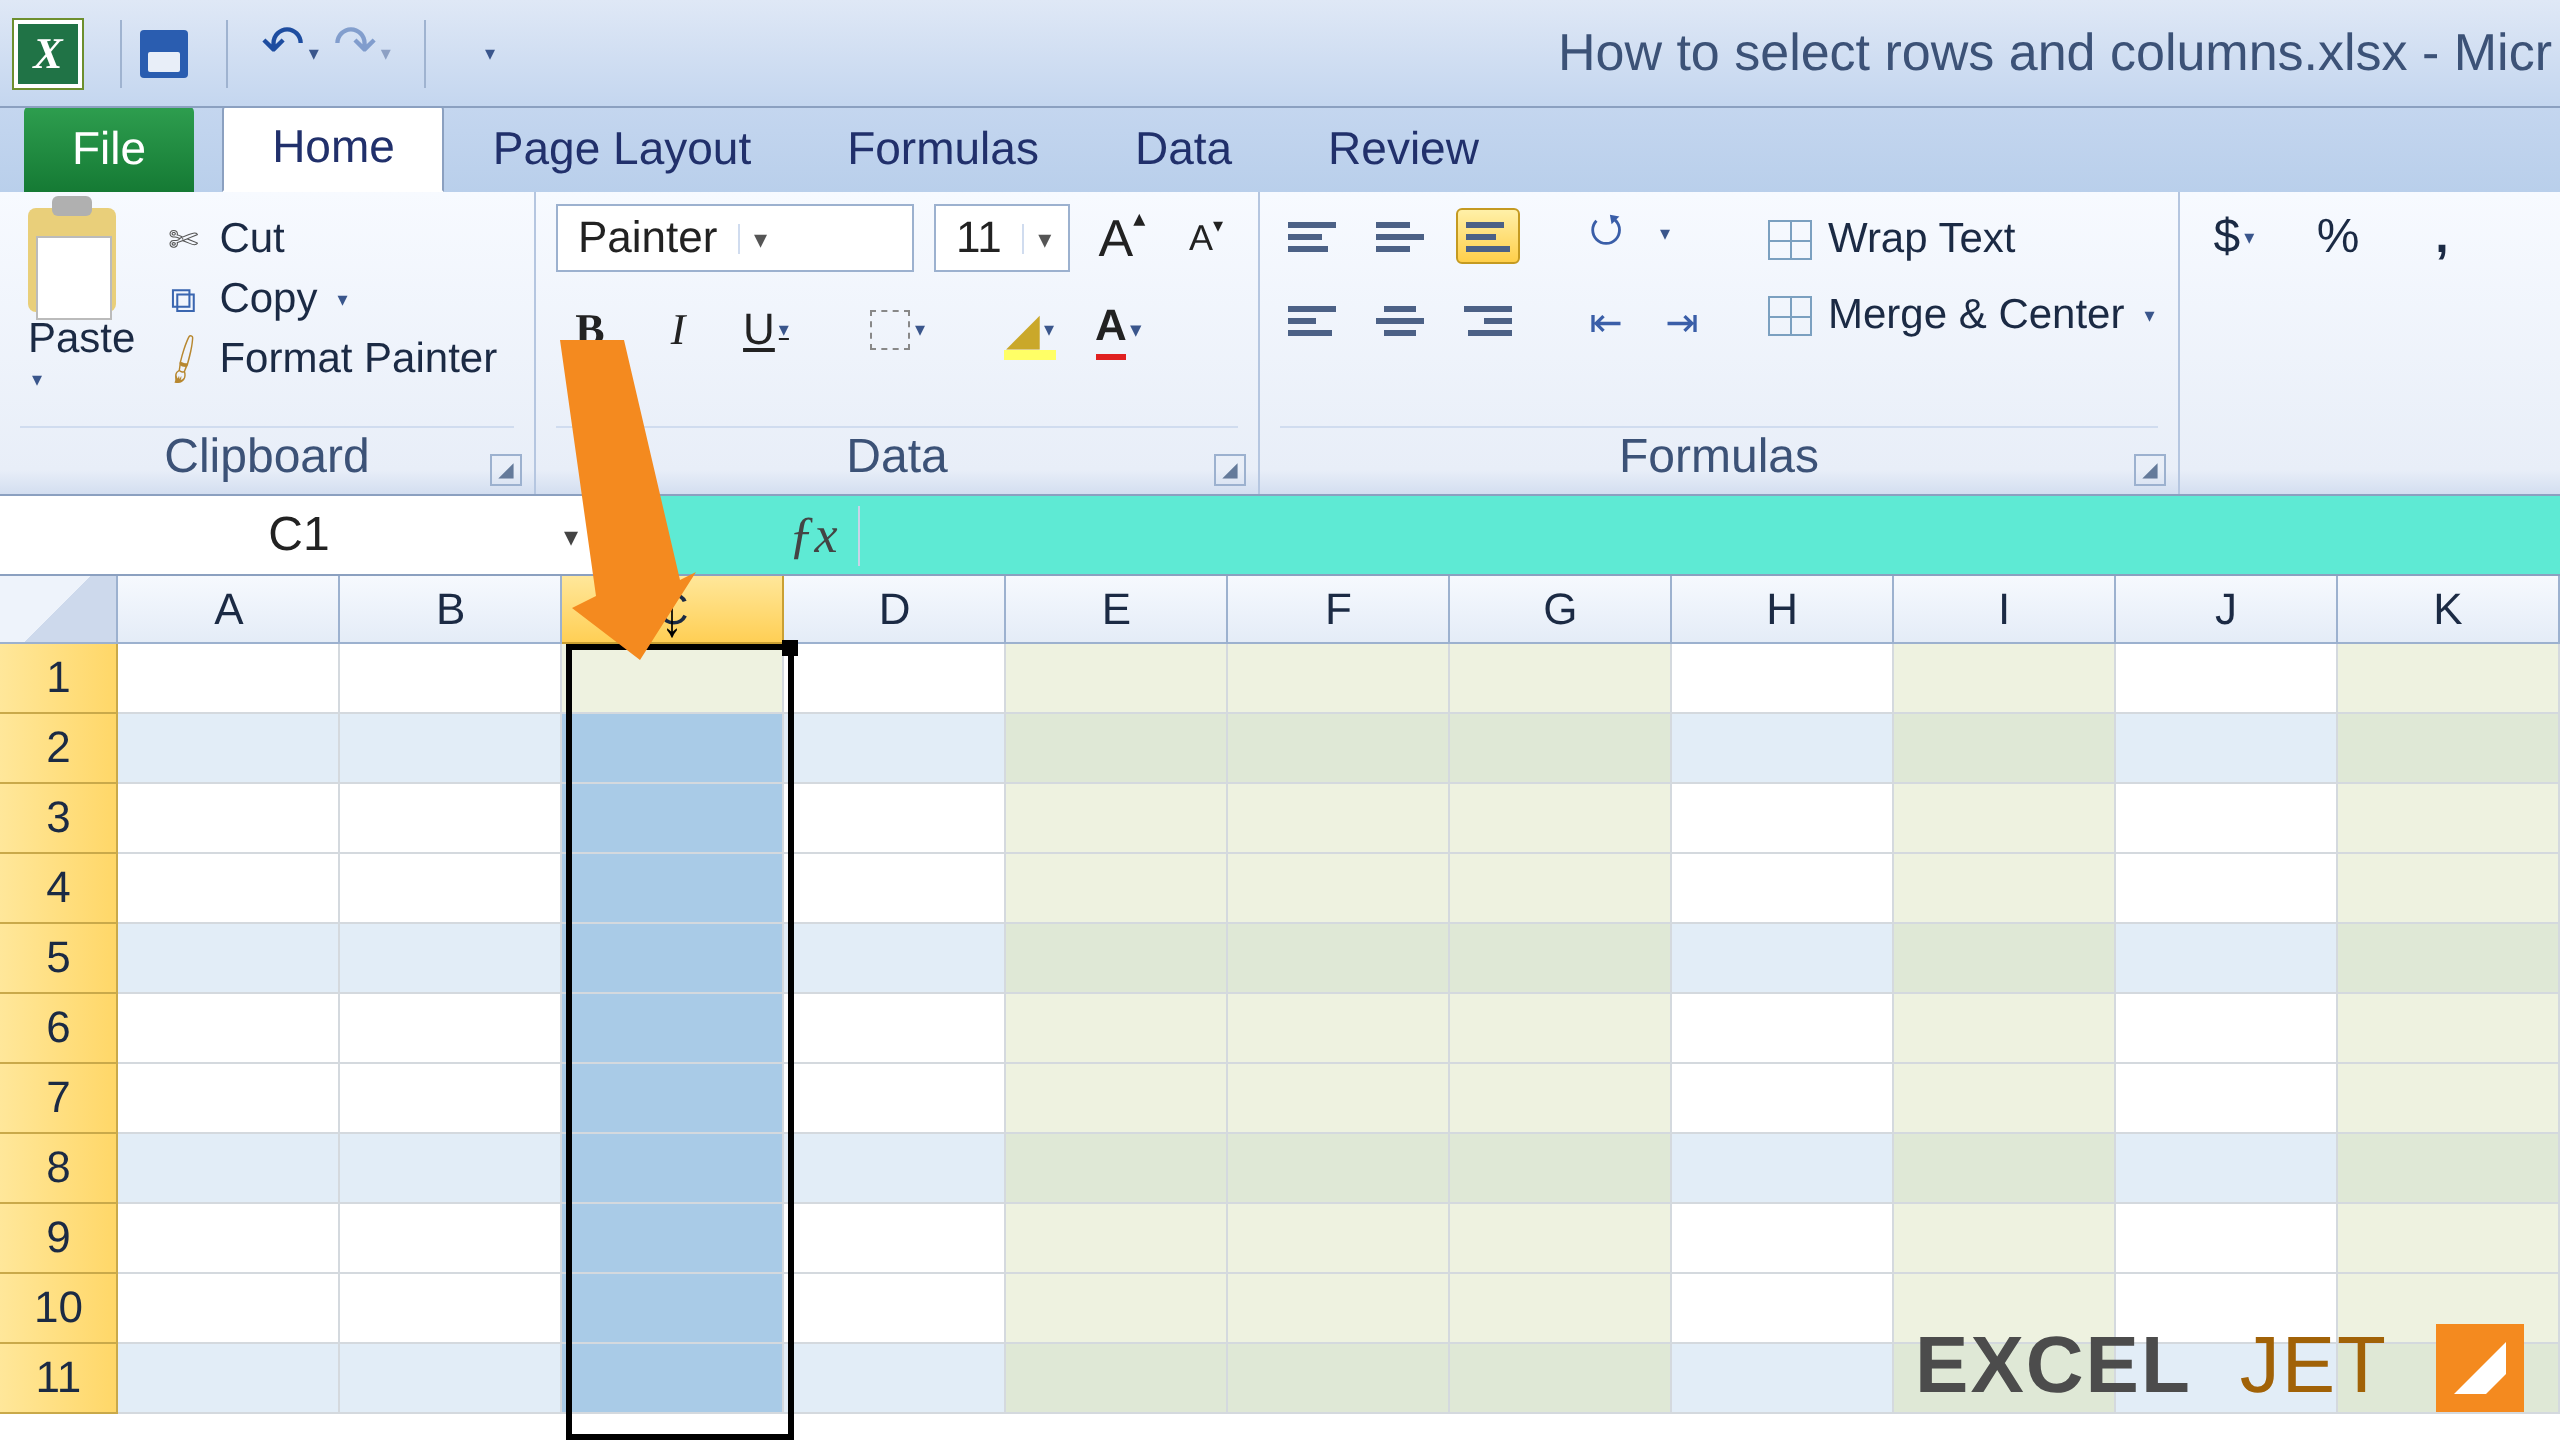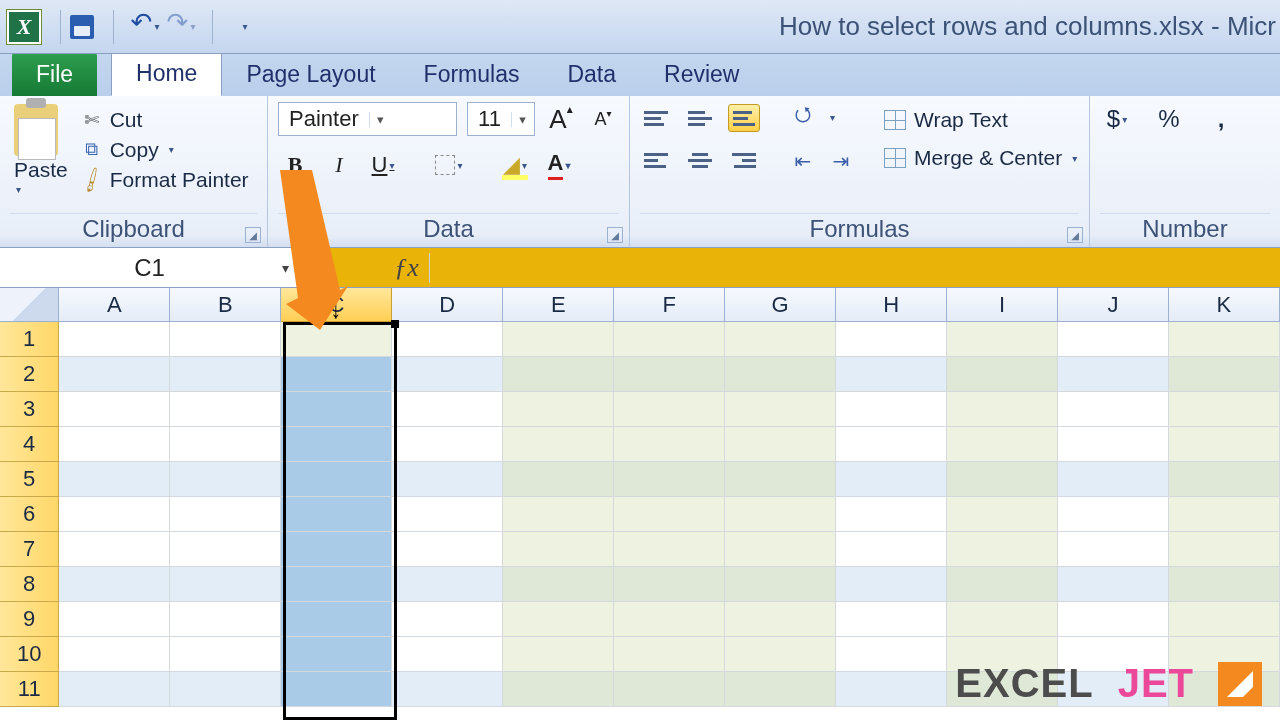--- a/index.html
+++ b/index.html
@@ -130,21 +130,21 @@
   .mini-grid::before, .mini-grid::after { content:""; position:absolute; background:#7ba0c0;}
   .mini-grid::before { left:50%; top:0; bottom:0; width:1px;}
   .mini-grid::after { top:50%; left:0; right:0; height:1px;}
 
   
   .numfmt .btn { font-size:24px; color:#1b2a44;}
 
   
   .fbar {
     height: 40px; display:flex; align-items:stretch; border-bottom:1px solid #8ba0c0;
-    background: #eab308;
+    background: #5eead4;
   }
   .namebox {
     width:300px; display:flex; align-items:center; justify-content:center;
     background:#fff; border-right:1px solid #b5c6e0; position:relative;
     font-size:24px; color:#222;
   }
   .namebox .car { position:absolute; right:10px; font-size:14px; color:#444;}
   .fx-area { display:flex; align-items:center; }
   .fx-ic {
     width:40px; text-align:center; font-style:italic; font-family:"Times New Roman",serif;
@@ -220,21 +220,21 @@
   }
 
   
   .wm {
     position:absolute; right:18px; bottom:14px;
     font-family: Arial, sans-serif;
     font-size:40px; font-weight:900; letter-spacing:1px;
     color:#4c4c4c; display:flex; align-items:center; gap:24px;
     z-index:60;
   }
-  .wm .thin { font-weight:700; color:#ec4899;}
+  .wm .thin { font-weight:400; color:#a16207;}
   .wm .box { width:44px; height:44px; background:#f48a1f; display:flex; align-items:center; justify-content:center;}
   .wm .box svg { width:30px; height:30px;}
 </style>
 </head>
 <body>
 
 <div class="titlebar">
   <div class="app-icon">
       <div class="x">X</div>
     </div>
@@ -414,23 +414,20 @@
     <div class="col" style="gap:12px">
       <div class="row" style="gap:18px">
         <div class="btn">
             <span>$</span>
             <span class="drop-caret">▾</span>
           </div>
         <div class="btn">%</div>
         <div class="btn" style="font-weight:900;">,</div>
       </div>
     </div>
-    <div class="glabel">
-        <span>Number</span>
-      </div>
   </div>
 </div>
 
 <div class="fbar">
   <div class="namebox">
     <span>C1</span>
     <span class="car">▾</span>
   </div>
   <div class="fx-area" style="flex:1">
     <div class="fx-ic">ƒx</div>

